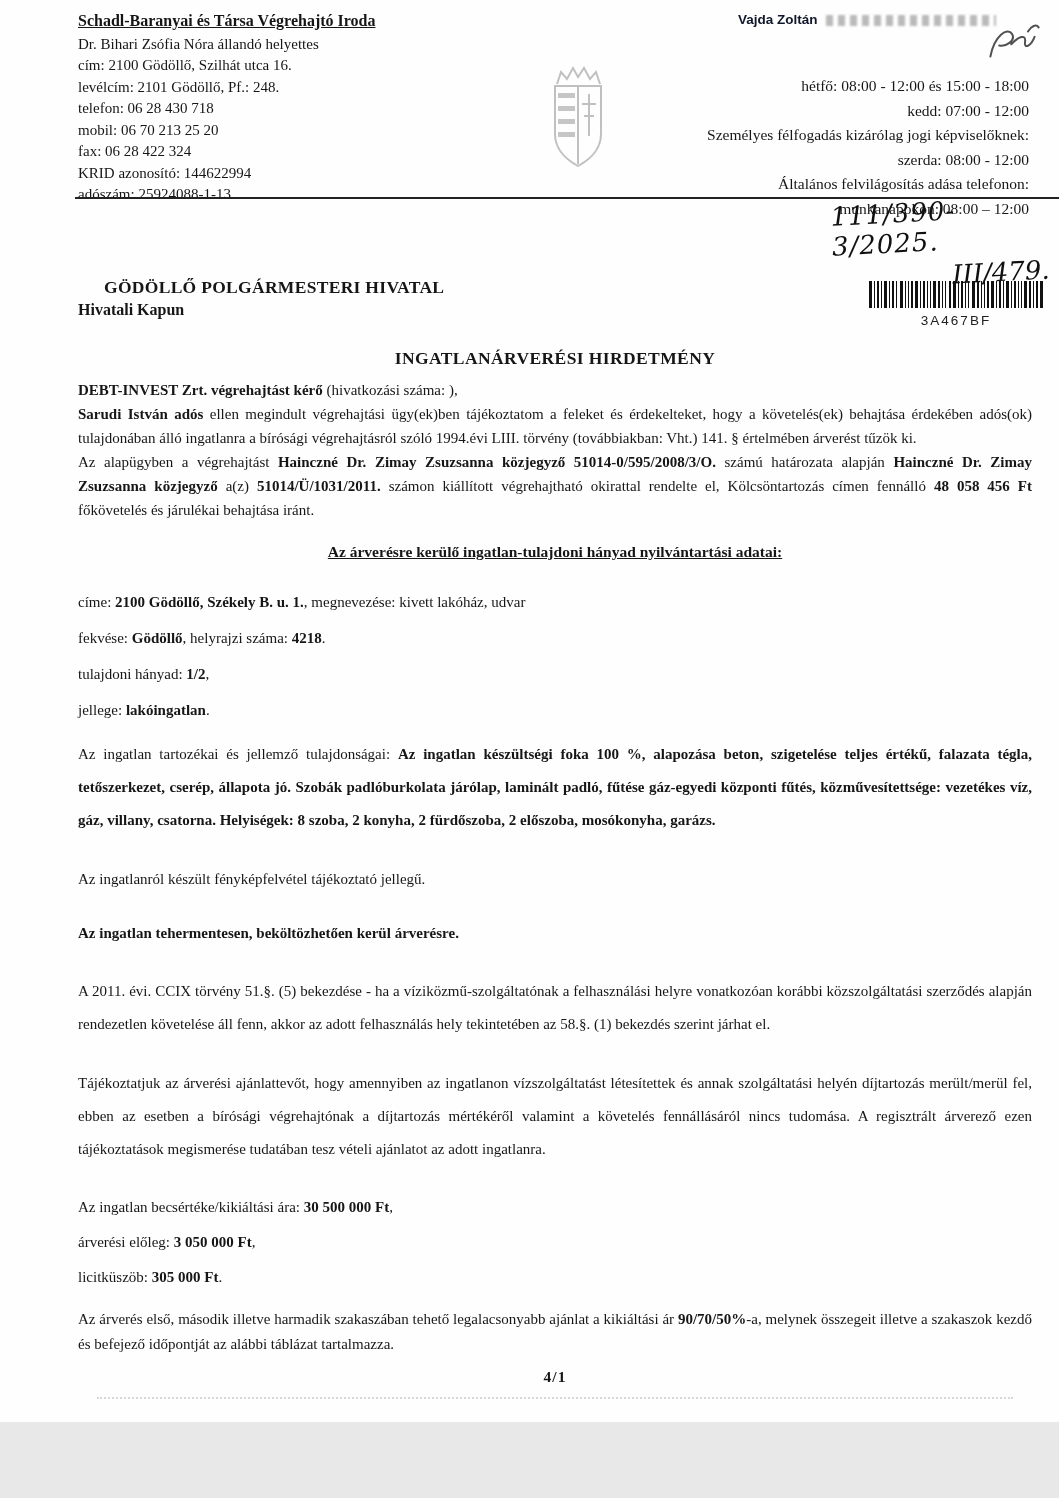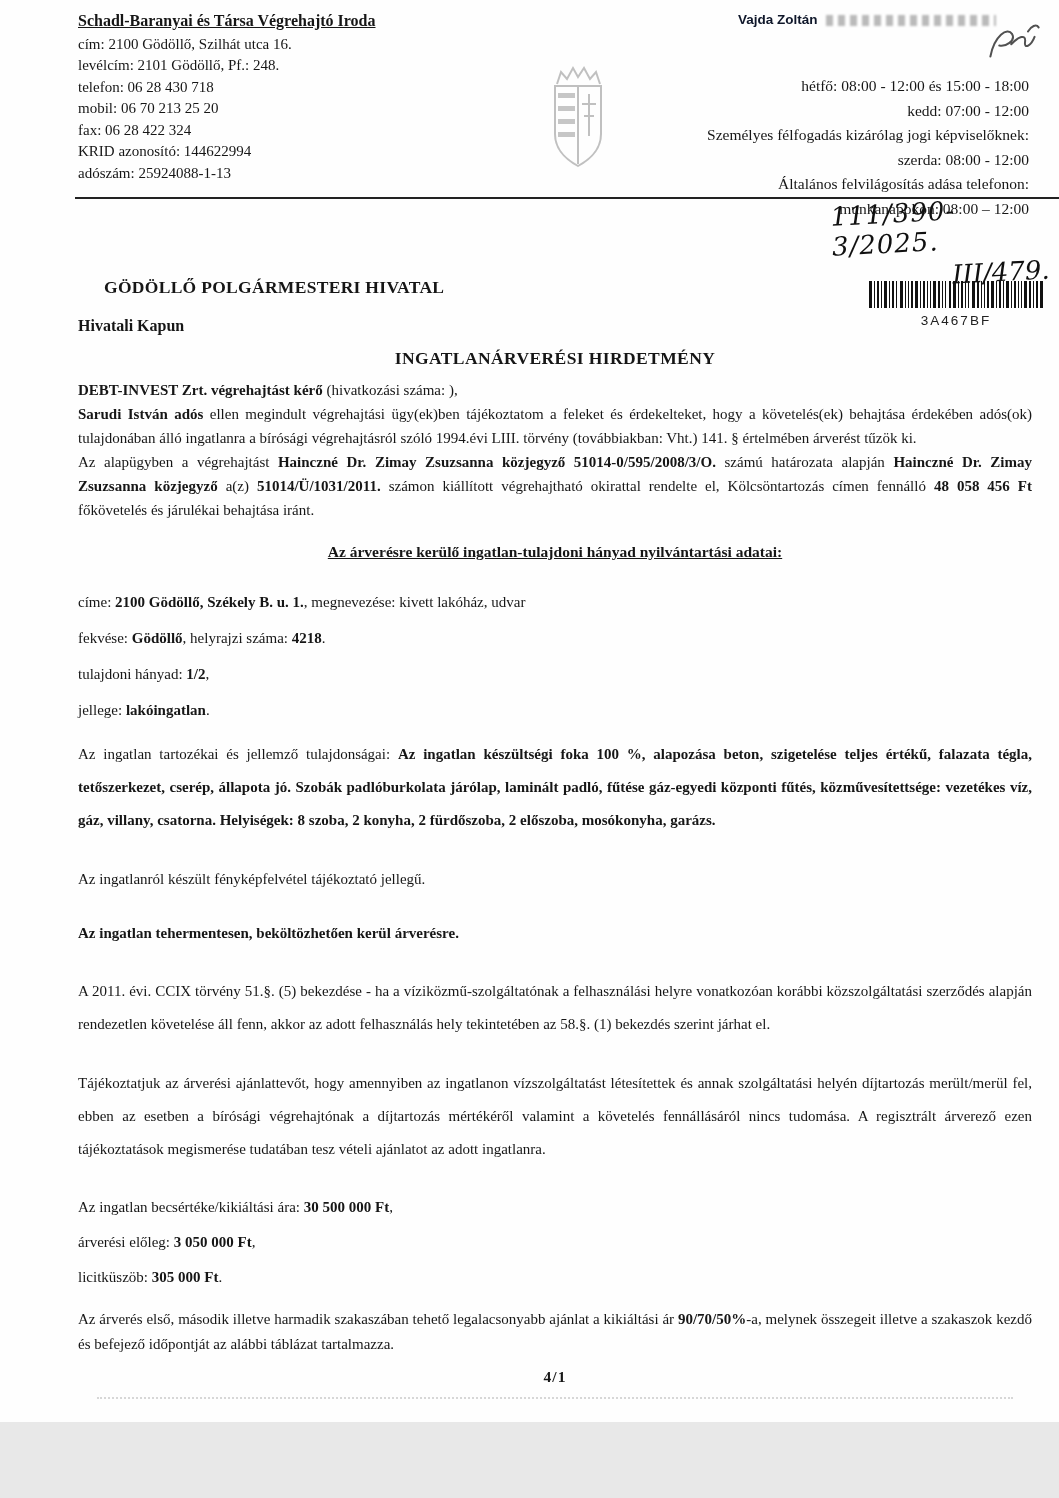--- a/index.html
+++ b/index.html
@@ -26,21 +26,21 @@
   .case{position:absolute;left:78px;top:206px;width:760px;}
   .case-main{font-weight:bold;font-size:16.5px;letter-spacing:.2px;}
   .case-note{font-size:13.5px;margin-top:6px;color:#1d1d1d;}
   .handwritten{position:absolute;left:832px;top:196px;width:222px;transform:rotate(-3deg);
          font-family:"DejaVu Serif",serif;font-style:italic;color:#101010;}
   .hw1{font-size:26px;letter-spacing:1px;}
   .hw2{font-size:26px;text-align:right;padding-right:6px;margin-top:4px;}
   
   .addressee{position:absolute;left:78px;top:277px;}
   .addr-name{font-weight:bold;font-size:17.5px;letter-spacing:.3px;margin-left:26px;}
-  .addr-ch{font-weight:bold;font-size:16px;margin-top:19px;}
+  .addr-ch{font-weight:bold;font-size:16px;margin-top:3px;}
   .barcode-wrap{position:absolute;left:867px;top:281px;width:178px;text-align:center;}
   .barcode-code{font-family:"Liberation Sans",sans-serif;font-size:13.5px;letter-spacing:2px;
          margin-top:1px;color:#222;}
   
   .main{position:absolute;left:78px;top:346px;width:954px;font-size:15px;line-height:24px;}
   .title{text-align:center;font-weight:bold;font-size:17.5px;letter-spacing:.4px;margin-bottom:8px;}
   .just{text-align:justify;}
   .heading{text-align:center;font-weight:bold;text-decoration:underline;font-size:15.5px;margin-top:18px;}
   .props{margin-top:20px;}
   .prop{line-height:36px;}
@@ -55,20 +55,21 @@
   .footer-page{text-align:center;font-weight:bold;font-size:15.5px;letter-spacing:1px;margin-top:8px;}
   .artifact{margin:8px auto 0;width:96%;border-top:2px dotted #b8b8b8;opacity:.55;}
 </style>
 </head>
 <body>
 
 <div class="page">
 
   <div class="office">
     <div class="office-name">Schadl-Baranyai és Társa Végrehajtó Iroda</div>
+    <div class="office-line">Dr. Bihari Zsófia Nóra állandó helyettes</div>
     <div class="office-line">cím: 2100 Gödöllő, Szilhát utca 16.</div>
     <div class="office-line">levélcím: 2101 Gödöllő, Pf.: 248.</div>
     <div class="office-line">telefon: 06 28 430 718</div>
     <div class="office-line">mobil: 06 70 213 25 20</div>
     <div class="office-line">fax: 06 28 422 324</div>
     <div class="office-line">KRID azonosító: 144622994</div>
     <div class="office-line">adószám: 25924088-1-13</div>
   </div>
 
   <div class="clerk">

